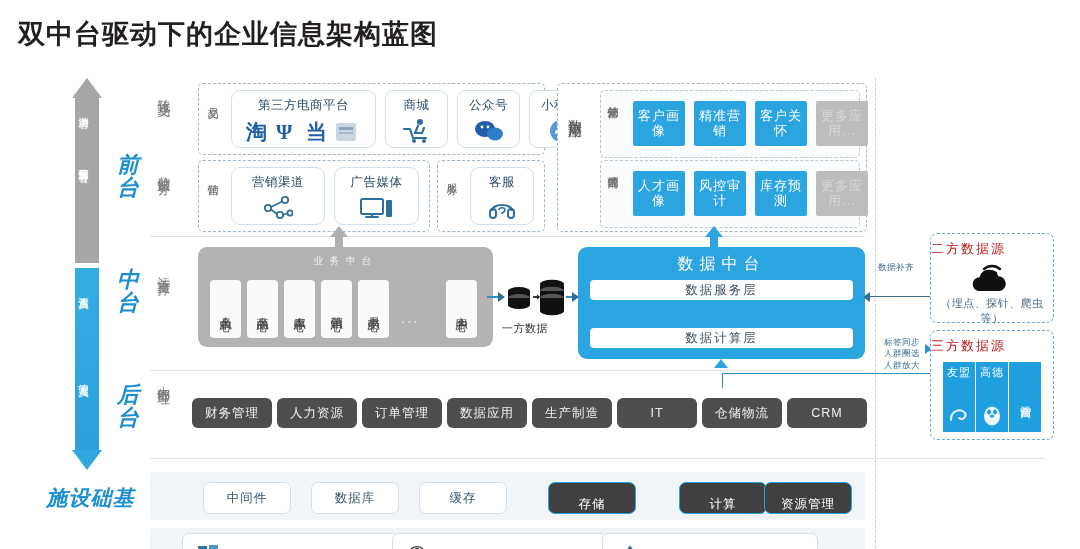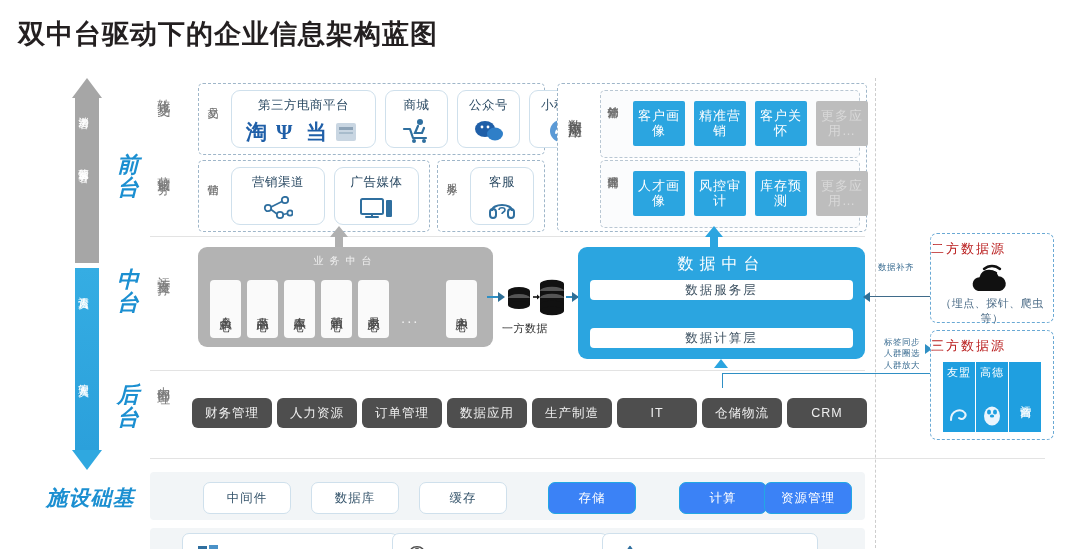--- a/index.html
+++ b/index.html
@@ -112,21 +112,21 @@
     display:flex;align-items:center;justify-content:center;
     color:#f0f0f0;font-size:12.5px;letter-spacing:1px;white-space:nowrap;
   }
 
   
   .chip{
     position:absolute;border:1.2px solid #cfe0ec;border-radius:7px;background:#fff;
     display:flex;align-items:center;justify-content:center;
     font-size:12.5px;color:#35546b;letter-spacing:1px;
   }
-  .chip.blue{background:#3b82f6;border-color:#22a7e4;color:#fff;}
+  .chip.blue{background:#404040;border-color:#22a7e4;color:#fff;align-items:flex-end;}
 
   
   .hr{position:absolute;height:1px;background:#e3e3e3;}
   .vdash{position:absolute;width:0;border-left:1.2px dashed #cdcdcd;}
 
   
   .line{position:absolute;background:#3f6b8a;}
   .line.blue{background:#2f8fc4;}
   .uparrow{position:absolute;width:0;height:0;
     border-left:9px solid transparent;border-right:9px solid transparent;}

